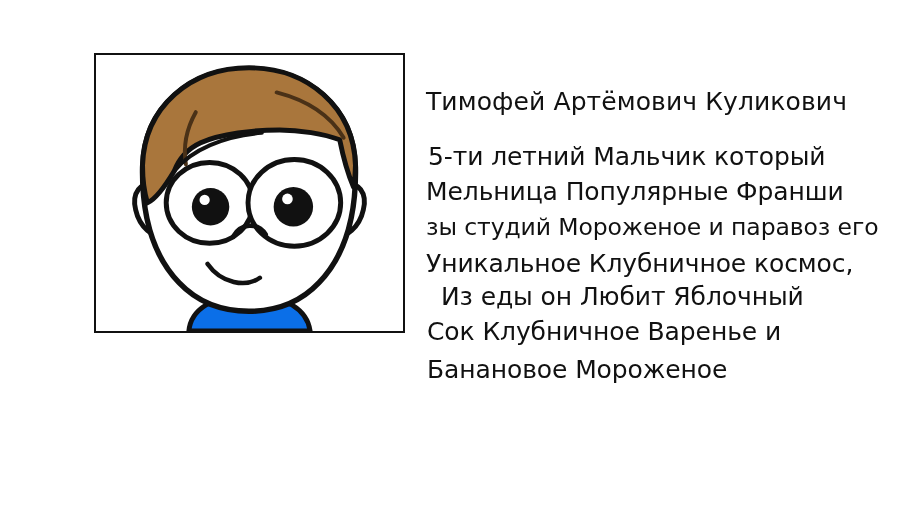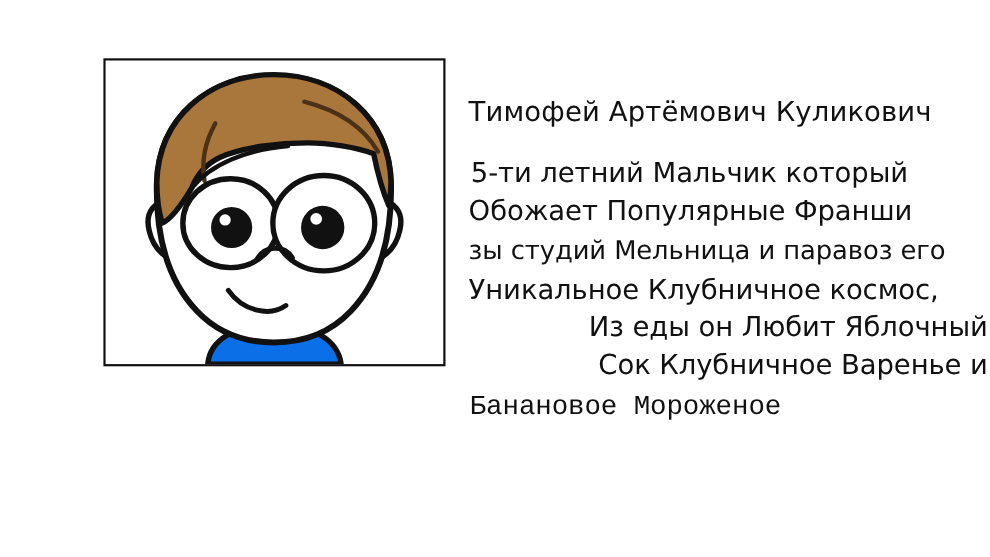--- a/index.html
+++ b/index.html
@@ -61,23 +61,23 @@
     font-size: 25px;
     line-height: 34.5px;
     letter-spacing: -0.1px;
     white-space: nowrap;
   }
   
   #description li.ln-0 { margin-left: 8px; }
   #description li.ln-1 { margin-left: 6px; }
   #description li.ln-2 { margin-left: 6px; font-size: 23.5px; line-height: 37px; }
   #description li.ln-3 { margin-left: 6px; line-height: 36px; }
-  #description li.ln-4 { margin-left: 7px; line-height: 30px; text-align: right; }
-  #description li.ln-5 { margin-left: 7px; line-height: 39px; text-align: right; }
-  #description li.ln-6 { margin-left: 7px; line-height: 38px; font-family: Liberation Mono, monospace; }
+  #description li.ln-4 { margin-left: 21px; line-height: 30px; }
+  #description li.ln-5 { margin-left: 7px; line-height: 39px; }
+  #description li.ln-6 { margin-left: 7px; line-height: 38px; }
 </style>
 </head>
 <body>
 
 <div id="portrait-frame">
   <svg id="portrait-svg" viewBox="0 0 311 280" preserveAspectRatio="xMidYMid meet" aria-hidden="true">
 
     <g>
       <path d="M 94 280 C 96 258 118 244 155 243 C 192 244 214 258 217 280 Z" fill="#0b6fe8" stroke="#111111" stroke-width="5" stroke-linejoin="round"></path>
     </g>
@@ -144,20 +144,20 @@
     </g>
   </svg>
 </div>
 
 <div id="info-panel">
 
   <h1 id="character-name">Тимофей Артёмович Куликович</h1>
 
   <ul id="description">
     <li class="ln-0">5-ти летний Мальчик который</li>
-    <li class="ln-1">Обожает Популярные Франши</li>
-    <li class="ln-2">зы  студий Мельница и паравоз  его</li>
+    <li class="ln-1">Мельница Популярные Франши</li>
+    <li class="ln-2">зы  студий Мороженое и паравоз  его</li>
     <li class="ln-3">Уникальное Клубничное космос,</li>
     <li class="ln-4">Из еды он Любит Яблочный</li>
     <li class="ln-5">Сок Клубничное Варенье и</li>
     <li class="ln-6">Банановое Мороженое</li>
   </ul>
 </div>
 
 </body></html>

